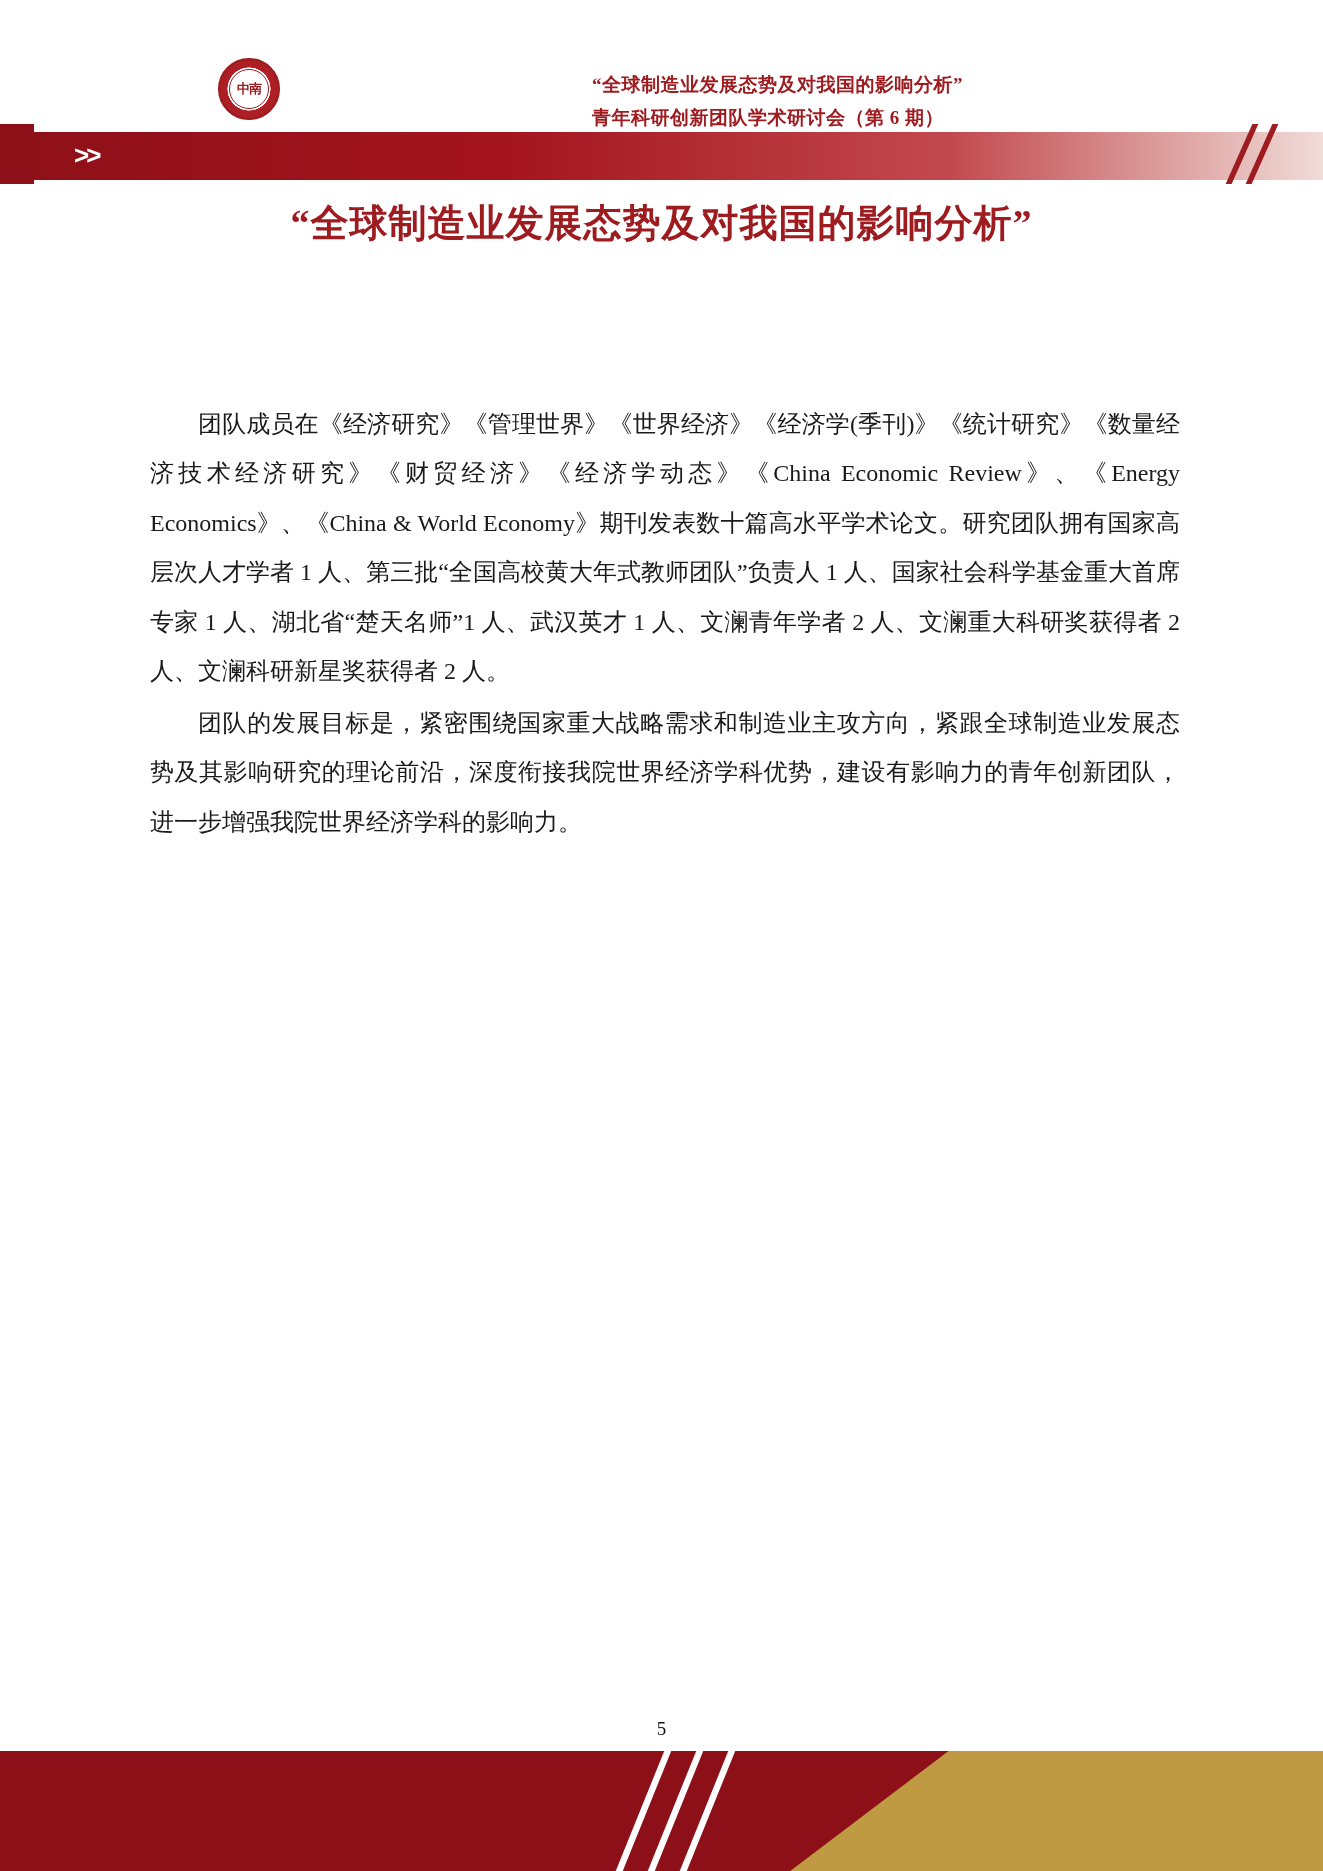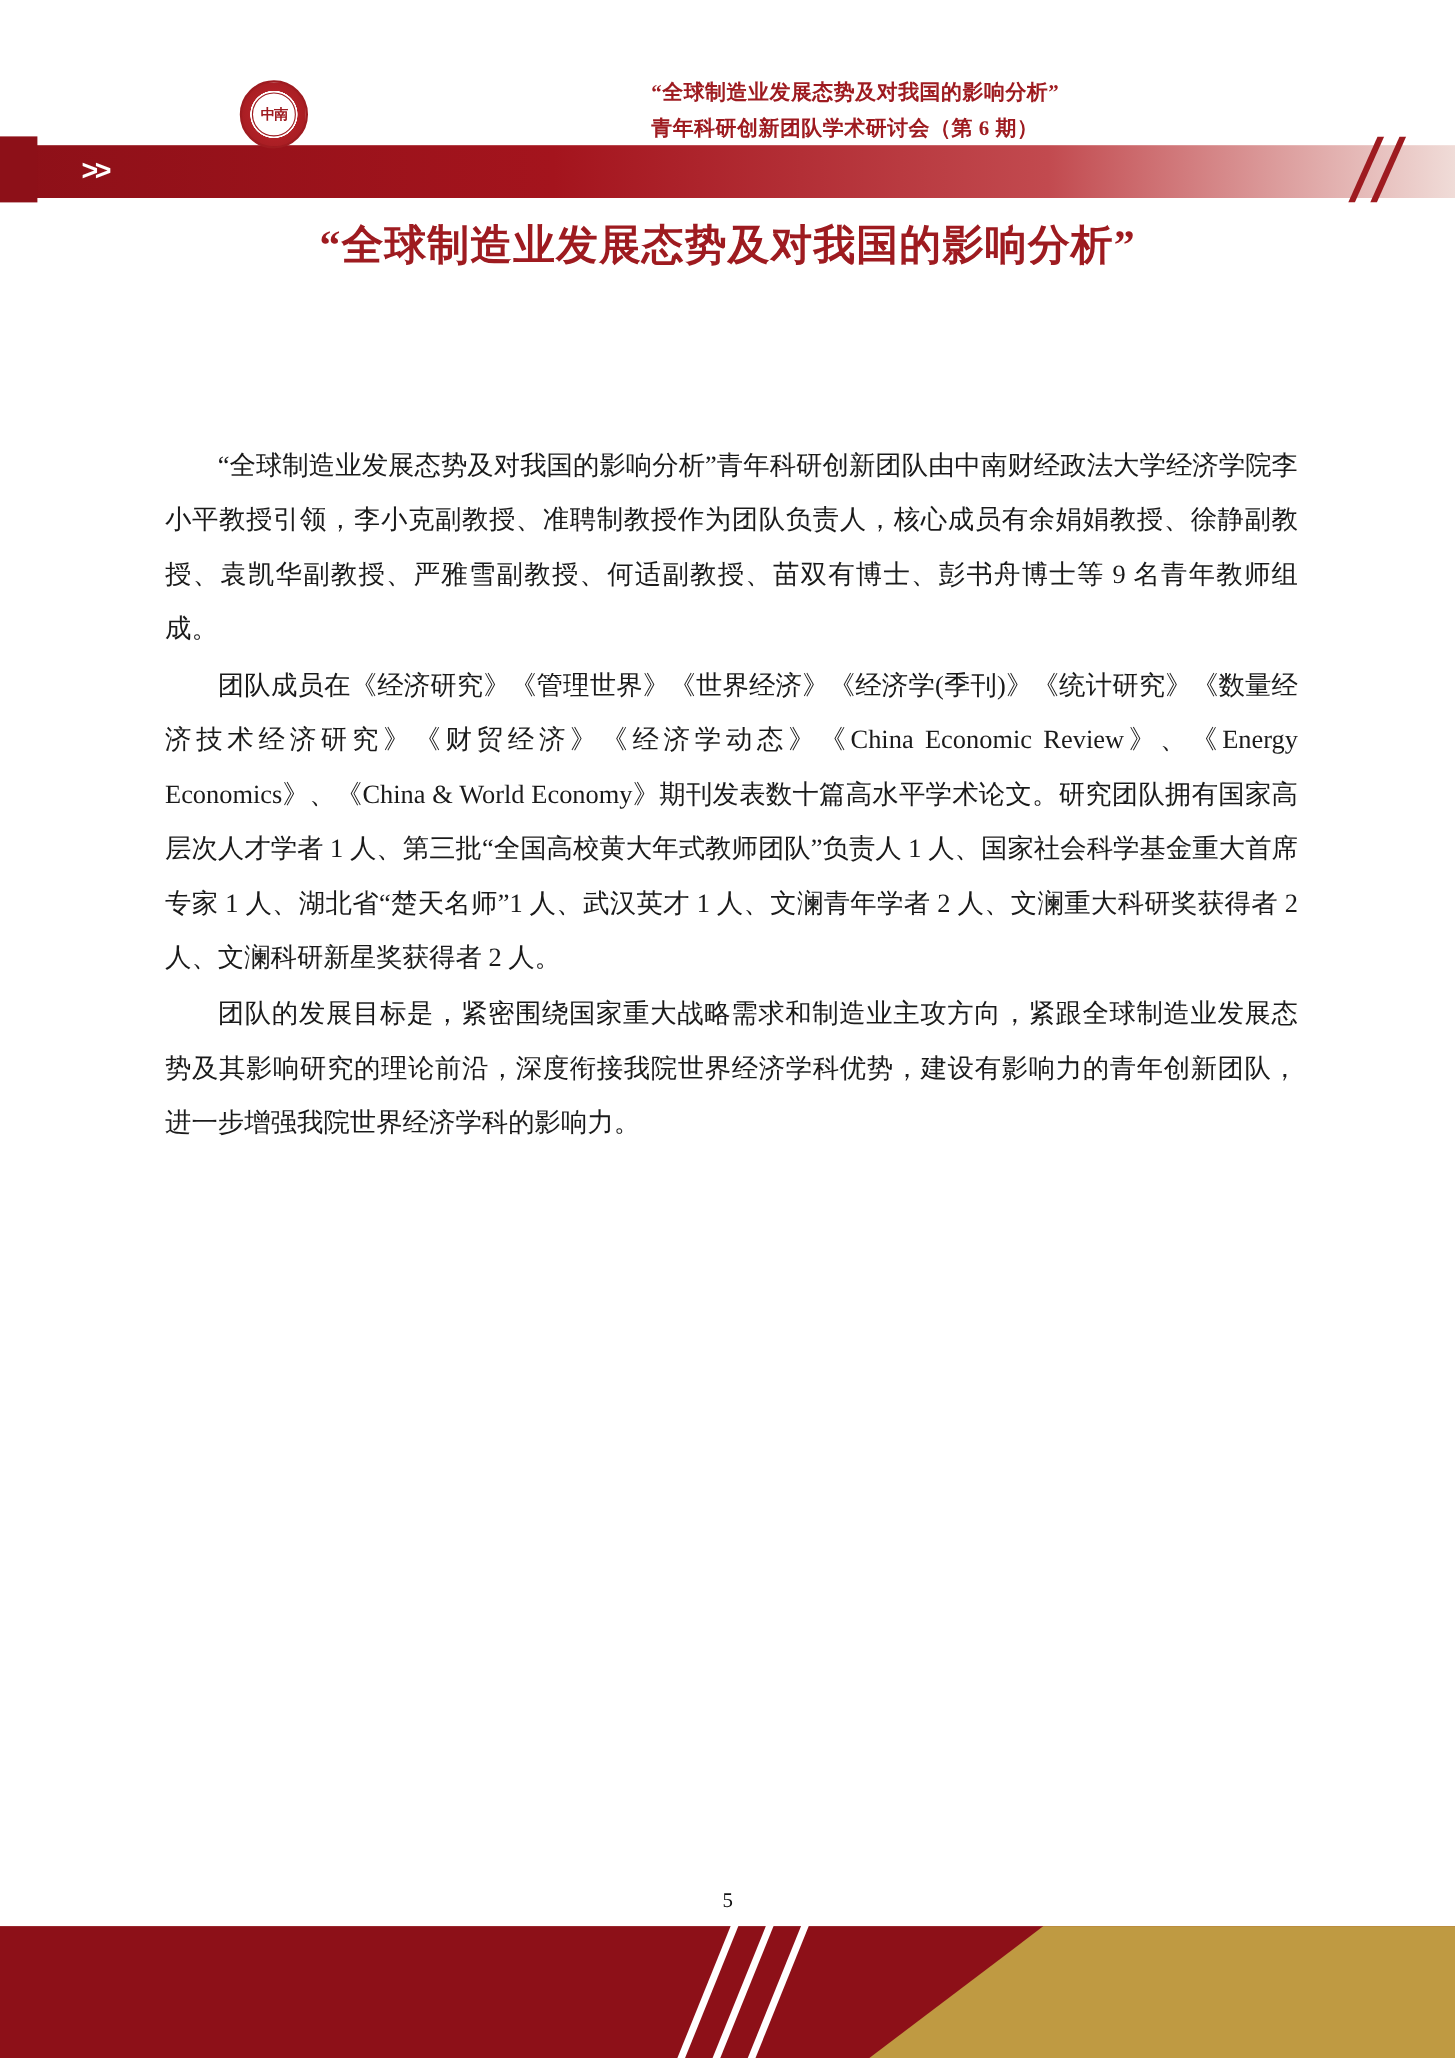--- a/index.html
+++ b/index.html
@@ -42,21 +42,20 @@
     font-weight: bold;
     letter-spacing: -3px;
     font-family: "Liberation Sans", sans-serif;
   }
   .logo-wrap {
     position: absolute;
     left: 218px;
     top: 58px;
     display: flex;
     align-items: flex-end;
-    margin-top: 15px;
   }
   .logo-seal {
     width: 58px;
     height: 58px;
     border-radius: 50%;
     border: 2px solid #9e1b20;
     background: radial-gradient(circle at 50% 50%, #ffffff 52%, #b02026 53%, #9e1b20 100%);
     position: relative;
     flex: none;
   }
@@ -251,21 +250,20 @@
       <div>“全球制造业发展态势及对我国的影响分析”</div>
       <div>青年科研创新团队学术研讨会（第 6 期）</div>
     </div>
   </div>
 
   <div class="doc-title">
     <div>“全球制造业发展态势及对我国的影响分析”</div>
   </div>
 
   <div class="body-text">
-    <p>“全球制造业发展态势及对我国的影响分析”青年科研创新团队由中南财经政法大学经济学院李小平教授引领，李小克副教授、准聘制教授作为团队负责人，核心成员有余娟娟教授、徐静副教授、袁凯华副教授、严雅雪副教授、何适副教授、苗双有博士、彭书舟博士等 9 名青年教师组成。</p>
     <p>团队成员在《经济研究》《管理世界》《世界经济》《经济学(季刊)》《统计研究》《数量经济技术经济研究》《财贸经济》《经济学动态》《China Economic Review》、《Energy Economics》、《China &amp; World Economy》期刊发表数十篇高水平学术论文。研究团队拥有国家高层次人才学者 1 人、第三批“全国高校黄大年式教师团队”负责人 1 人、国家社会科学基金重大首席专家 1 人、湖北省“楚天名师”1 人、武汉英才 1 人、文澜青年学者 2 人、文澜重大科研奖获得者 2 人、文澜科研新星奖获得者 2 人。</p>
     <p>团队的发展目标是，紧密围绕国家重大战略需求和制造业主攻方向，紧跟全球制造业发展态势及其影响研究的理论前沿，深度衔接我院世界经济学科优势，建设有影响力的青年创新团队，进一步增强我院世界经济学科的影响力。</p>
   </div>
 
   <div class="page-number">5</div>
 
   <div class="footer">
     <div class="footer-band"></div>
     <div class="footer-gold"></div>
     <div class="footer-stripe s1"></div>

